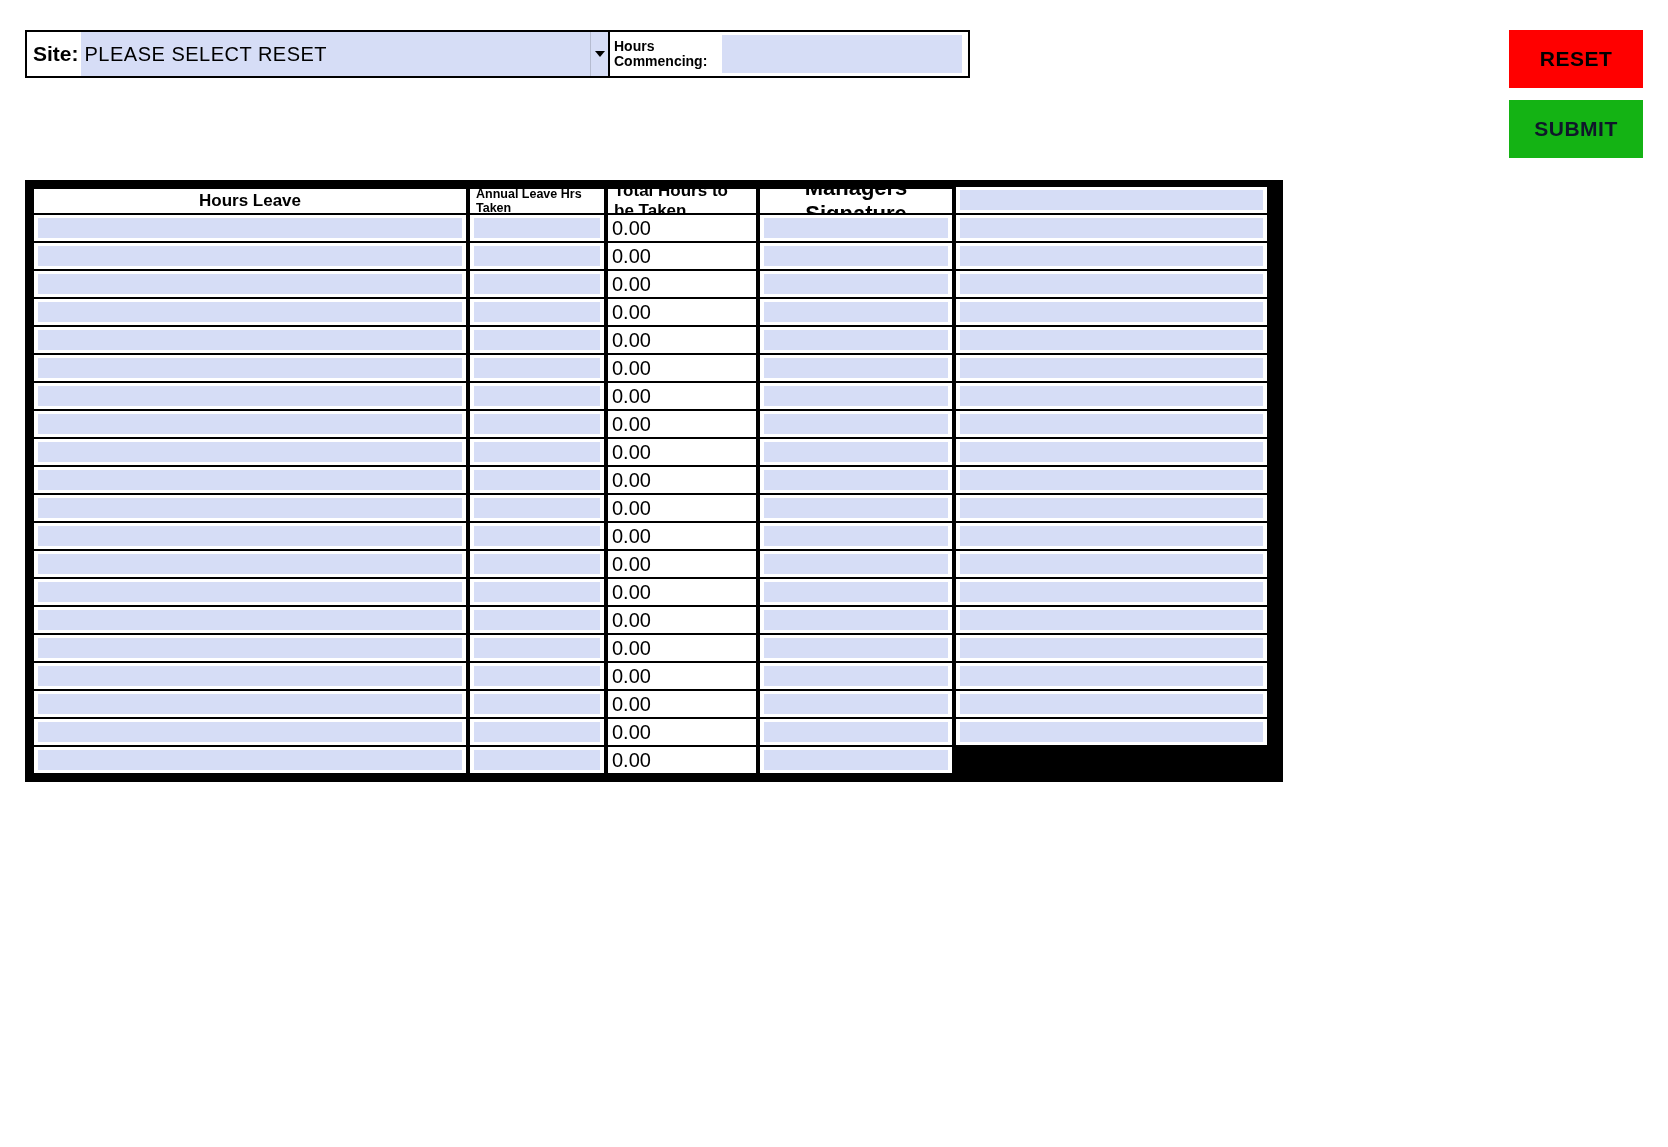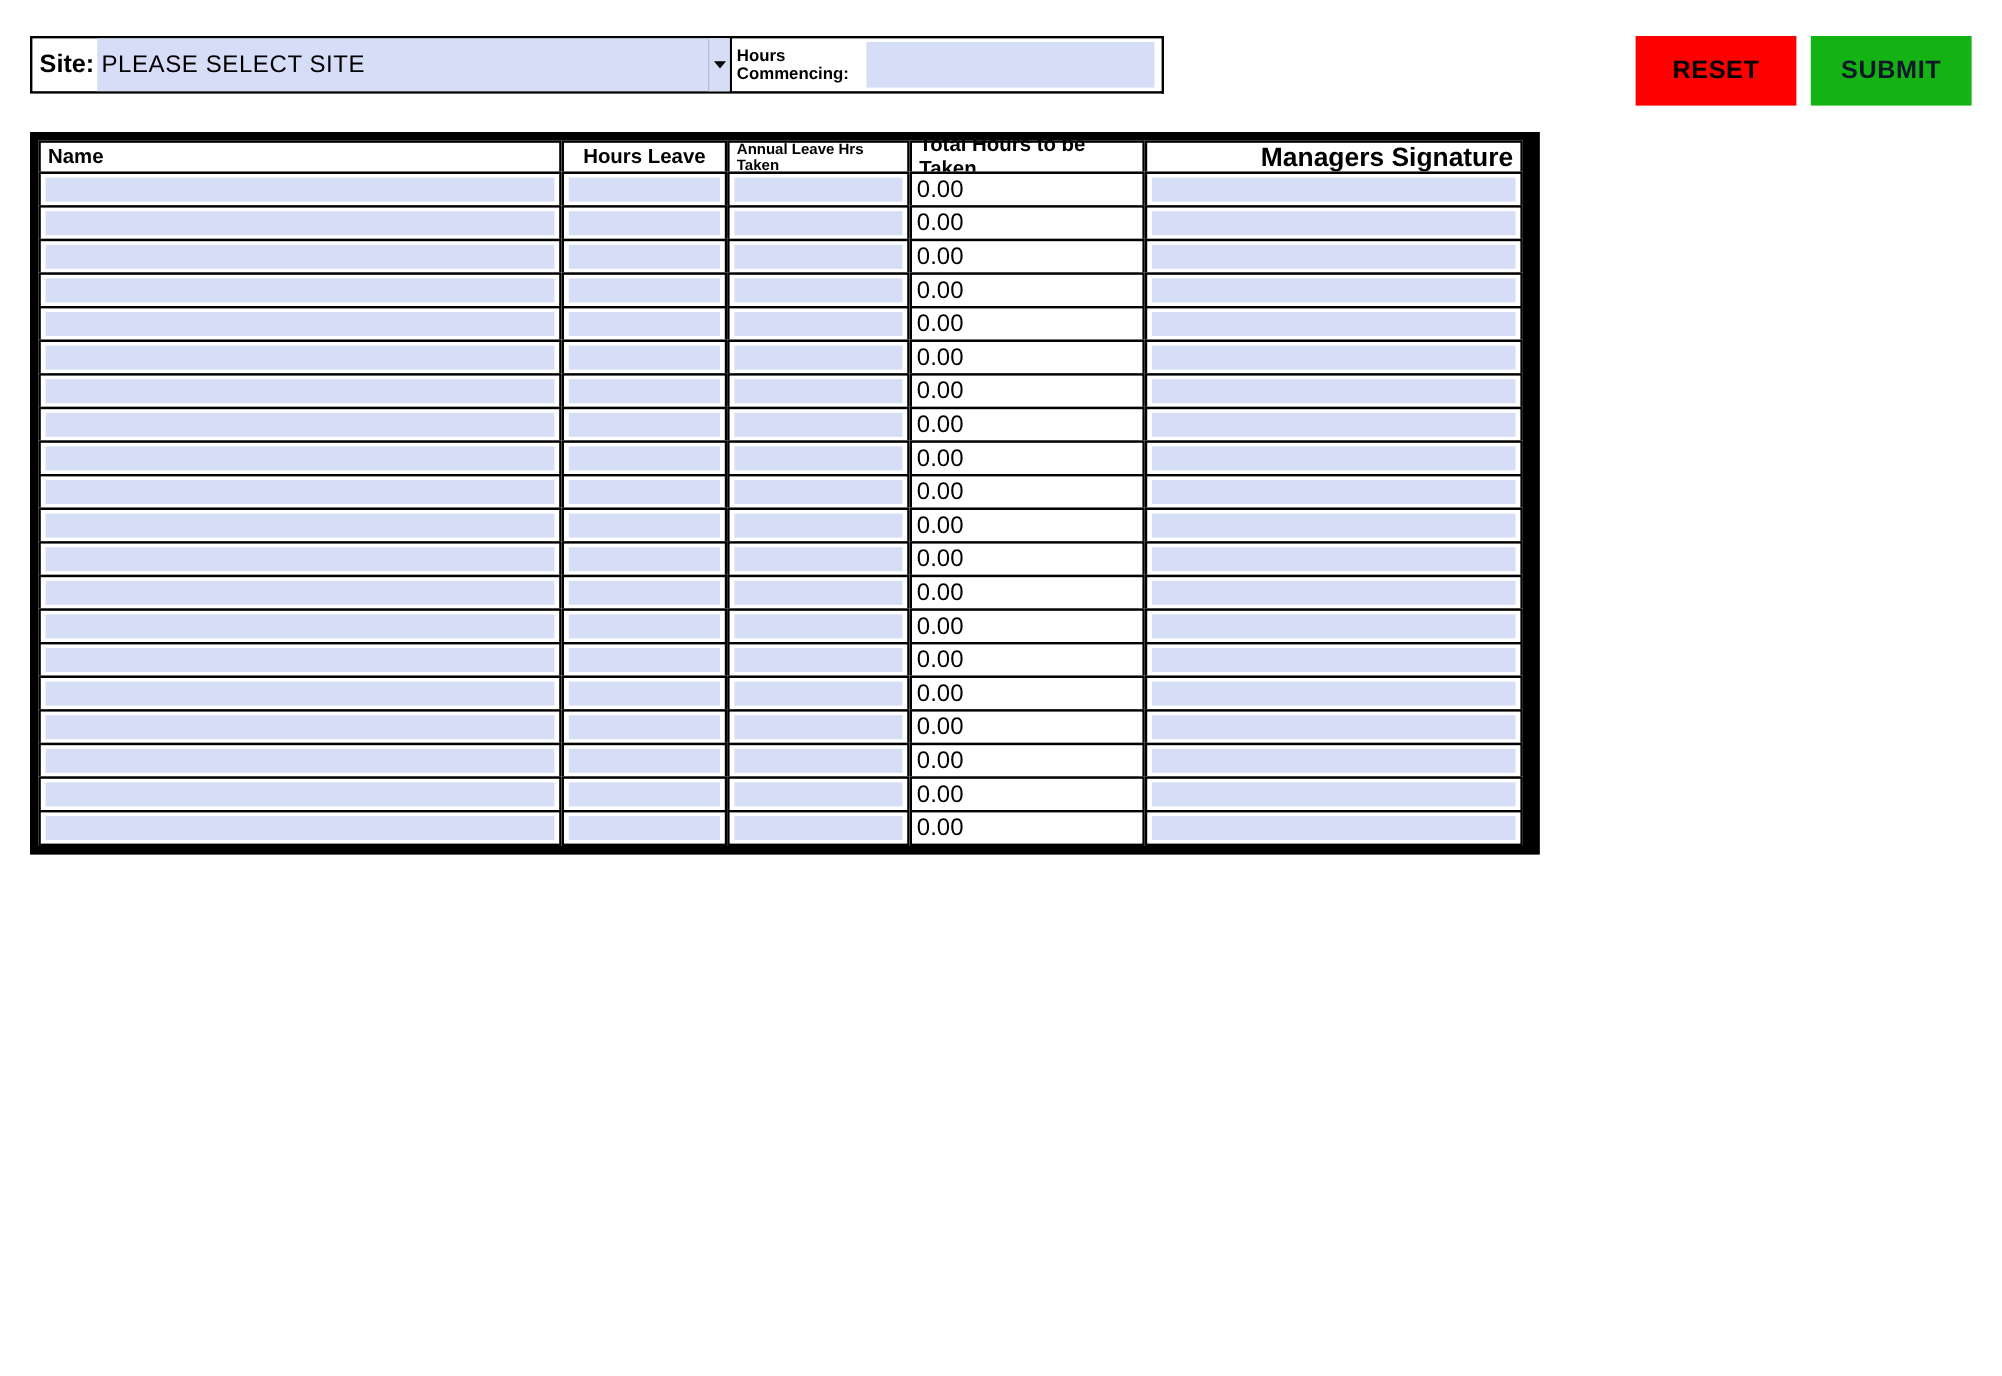--- a/index.html
+++ b/index.html
@@ -79,20 +79,21 @@
     flex:1;
     height:38px;
     margin:4px 6px 4px 0;
     background:#d6ddf6;
   }
 
   .btns {
     margin-left:auto;
     display:flex;
     gap:12px;
+    flex-direction:column;
   }
   .btn {
     width:134px;
     height:58px;
     display:flex;
     align-items:center;
     justify-content:center;
     font-size:21px;
     font-weight:900;
     letter-spacing:.5px;
@@ -154,21 +155,21 @@
   .hdr  { margin-top:0; }
 </style>
 </head>
 <body>
 
 <div class="header-row">
 
   <div class="site-box">
     <div class="site-label">Site:</div>
     <div class="site-select-wrap">
-      <div class="site-select-text">PLEASE SELECT SITE</div>
+      <div class="site-select-text">PLEASE SELECT RESET</div>
       <div class="site-select-caret">
         <svg viewBox="0 0 10 10">
             <path d="M0 2 L5 8 L10 2 Z" fill="#000"></path>
           </svg>
       </div>
     </div>
   </div>
 
   <div class="week-box">
     <div class="week-label">Hours Commencing:</div>
@@ -176,21 +177,20 @@
   </div>
 
   <div class="btns">
     <button class="btn btn-reset">RESET</button>
     <button class="btn btn-submit">SUBMIT</button>
   </div>
 </div>
 
 <div class="sheet">
 
-  <div class="hdr name">Name</div>
   <div class="hdr hrs">Hours Leave</div>
   <div class="hdr alev">Annual Leave Hrs Taken</div>
   <div class="hdr total">Total Hours to be Taken</div>
   <div class="hdr sig">Managers Signature</div>
 
   <div class="body" id="timesheet-body"><div class="cell">
         <div class="fill"></div>
       </div><div class="cell">
         <div class="fill"></div>
       </div><div class="cell">

